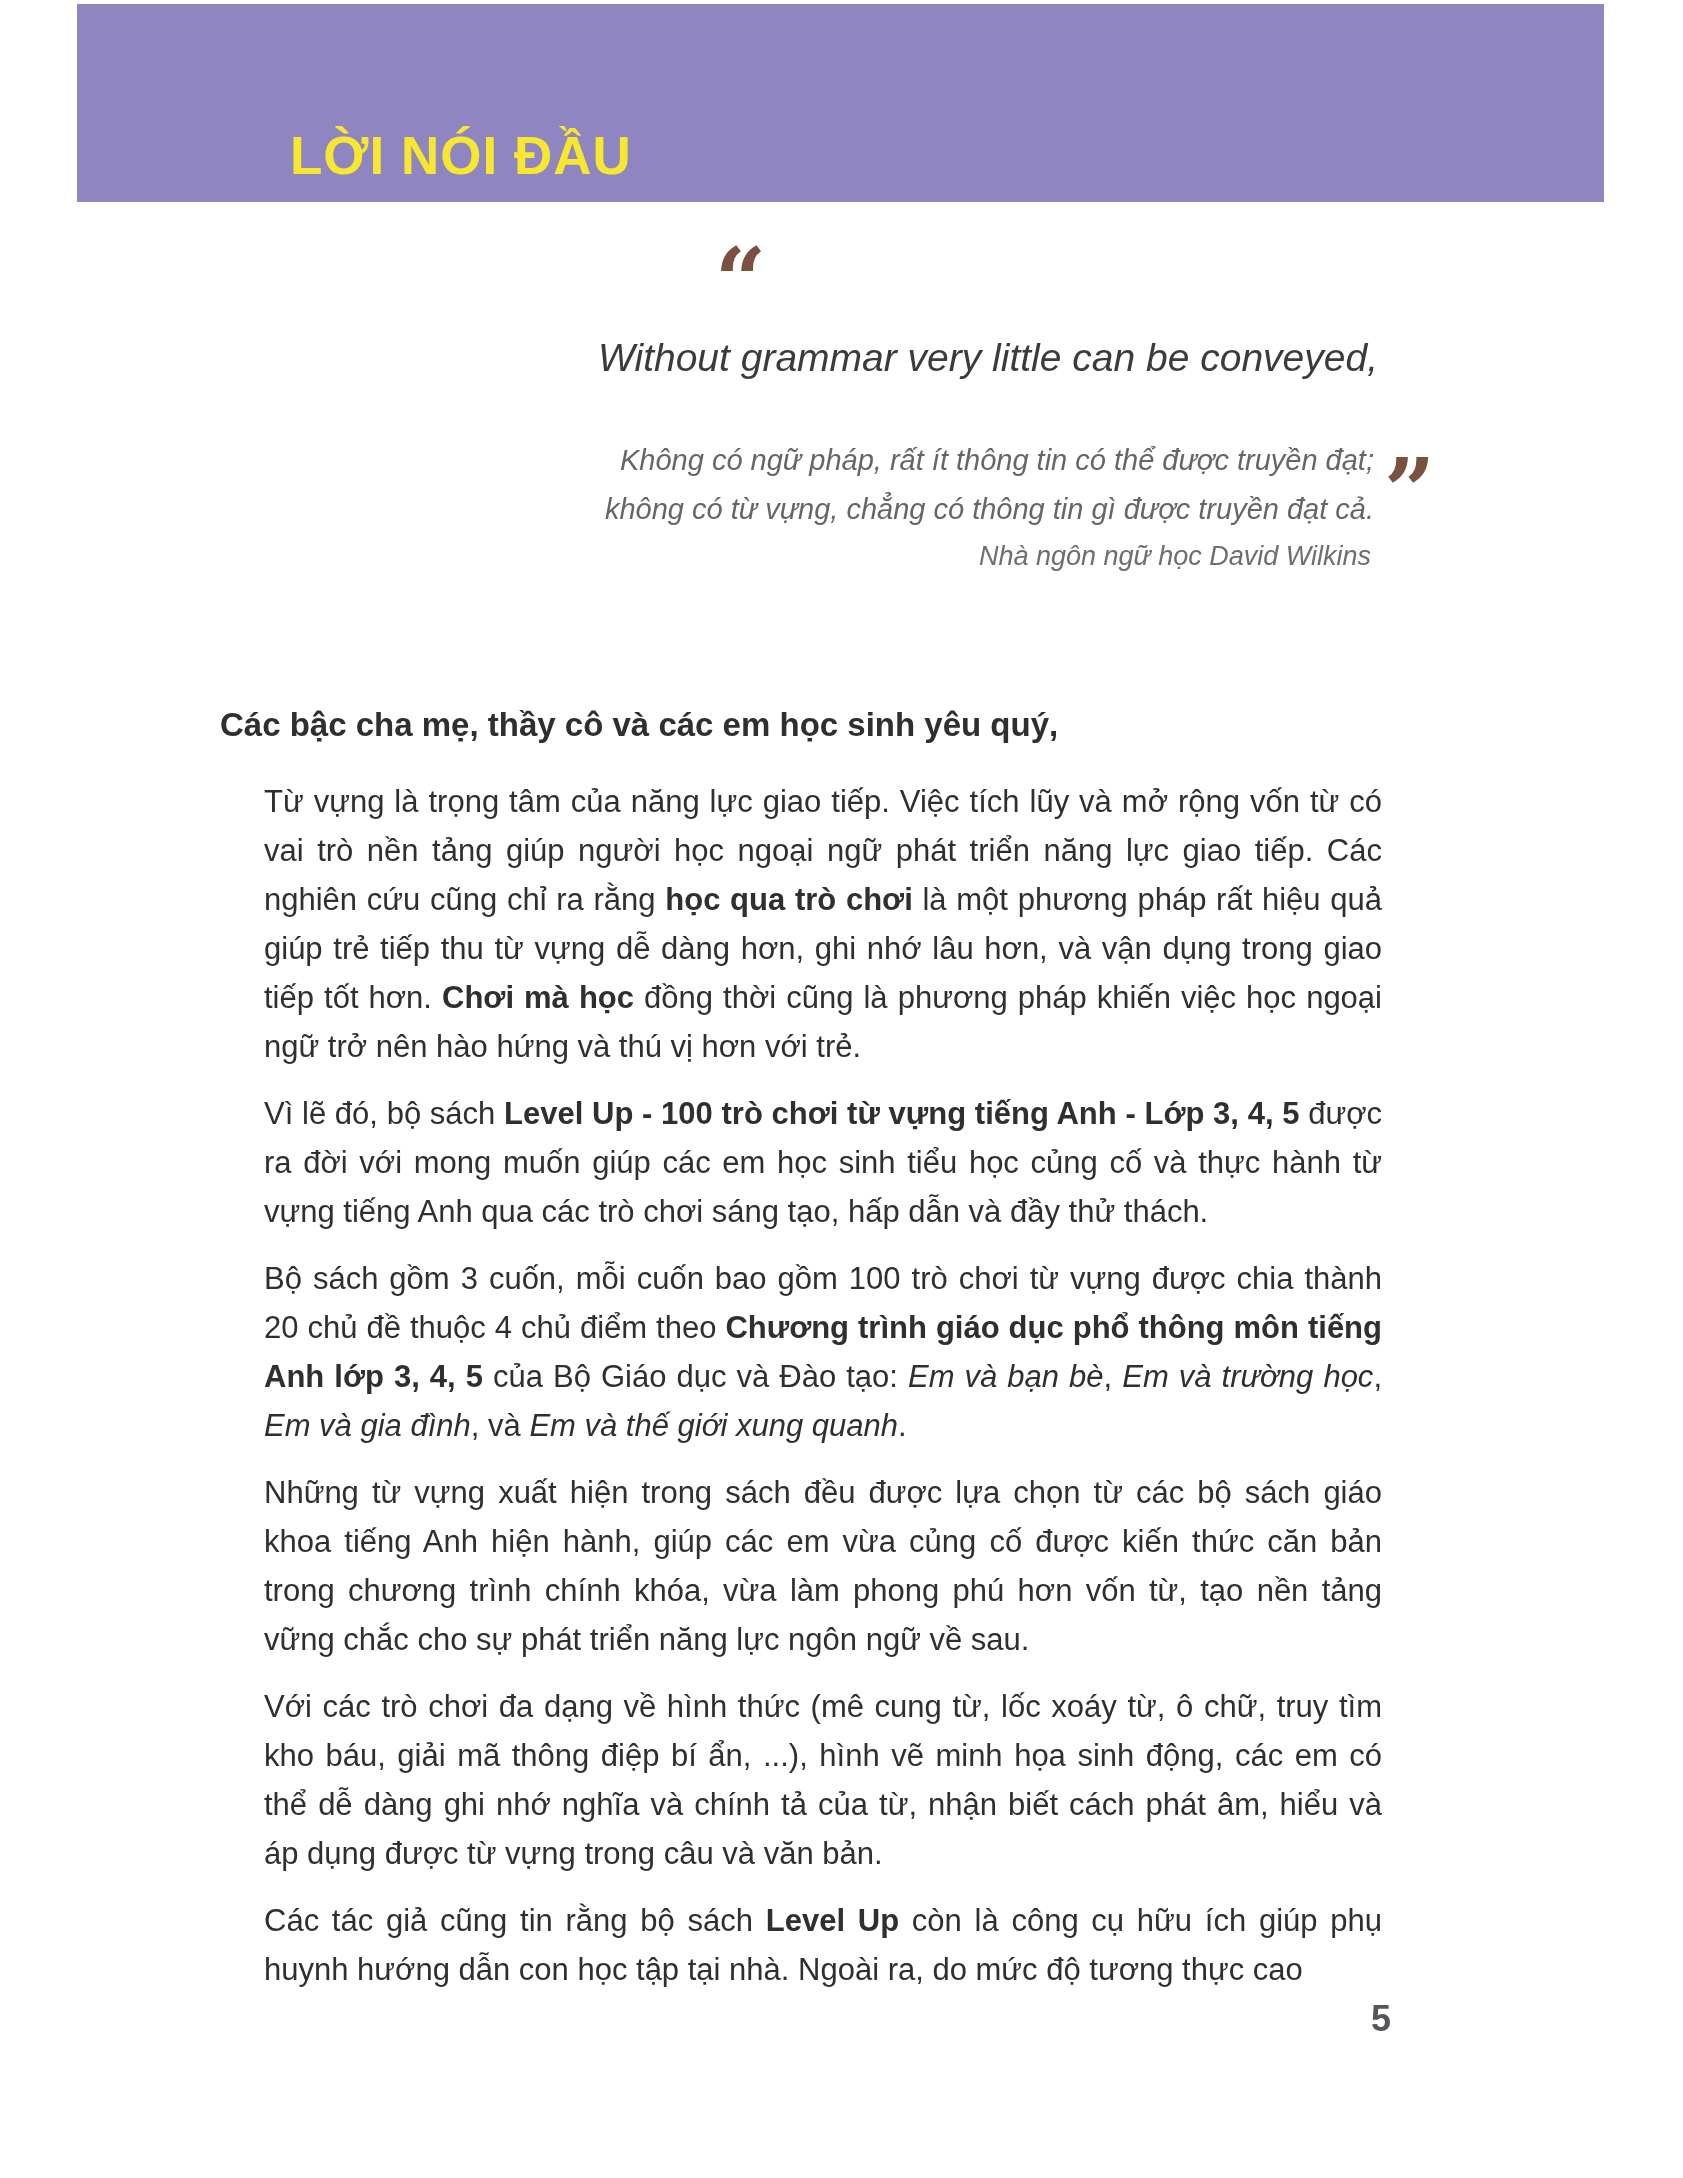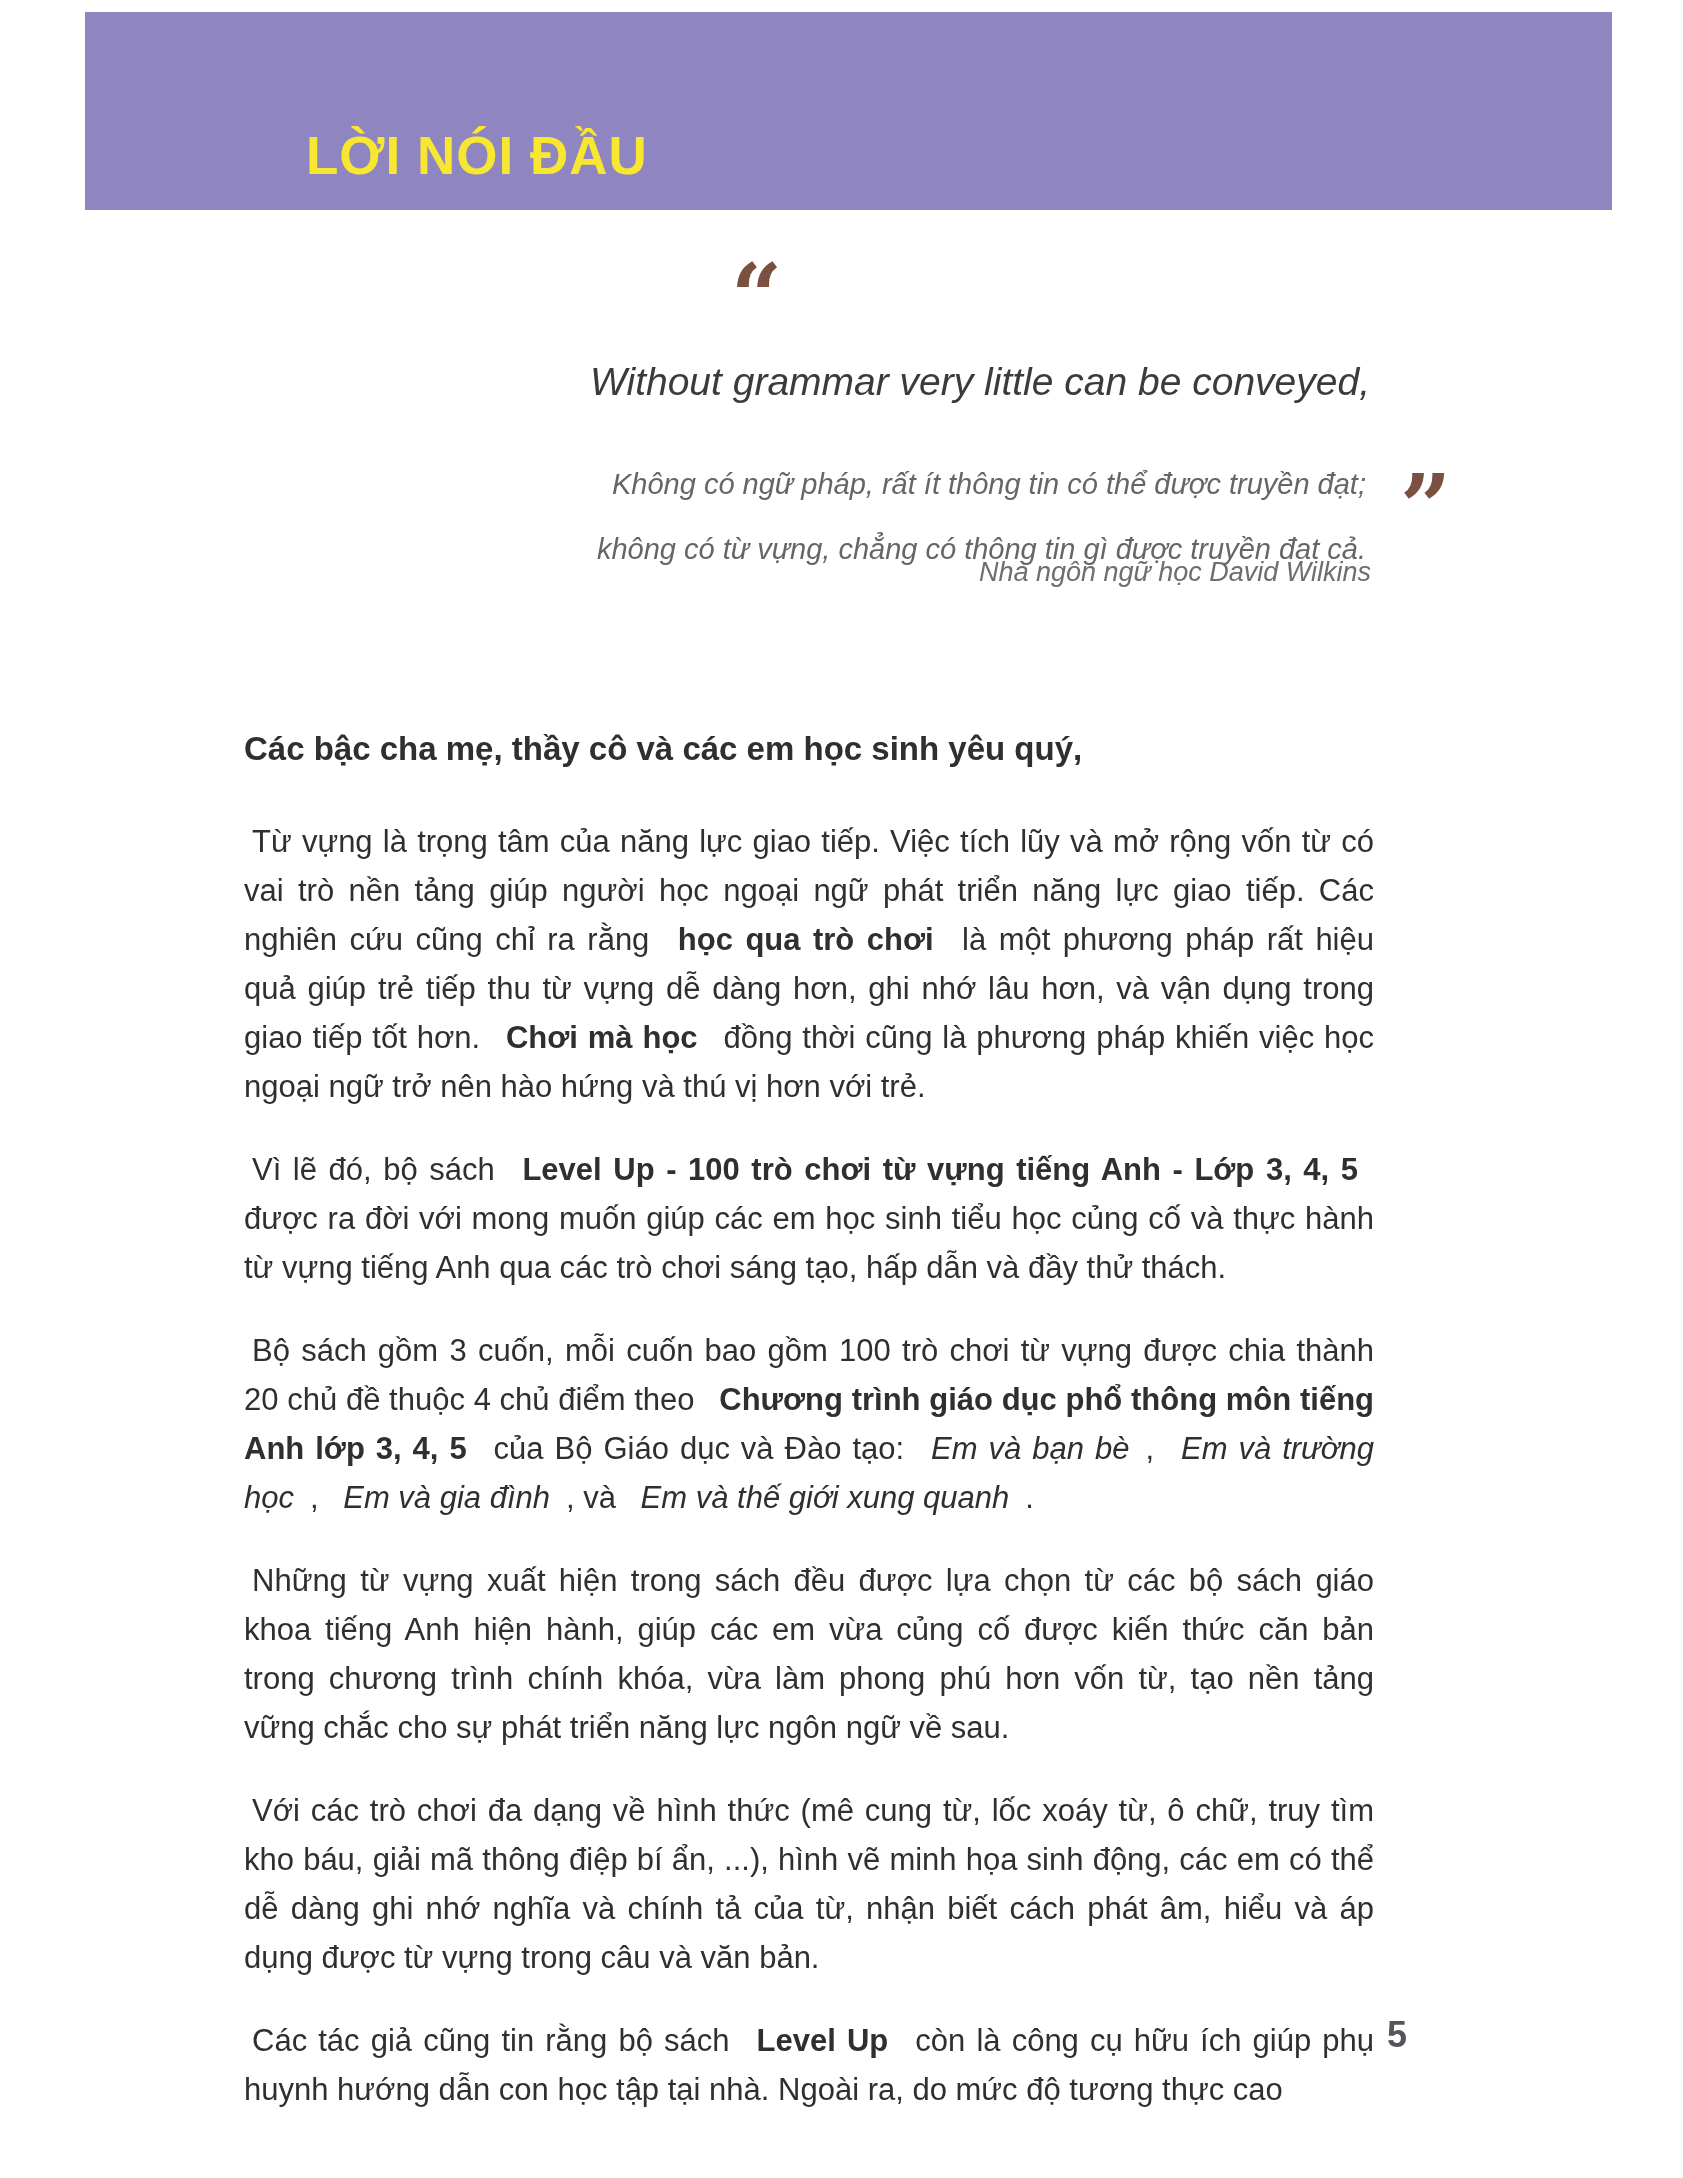--- a/index.html
+++ b/index.html
@@ -1,20 +1,20 @@
 <!DOCTYPE html>
 <html style="--band: #8F85C1; --title: #F7E731; --quote_mark: #7A5140; --body_text: #2F2F2F; --quote_en: #3B3B3B; --quote_vi: #666666; --attribution: #6E6E6E; --page_number: #55565A;"><head>
 <meta charset="utf-8">
 <style>
   :root{
     --band:#8F85C1; --title:#F7E731; --quote_mark:#7A5140;
     --body_text:#2F2F2F; --quote_en:#3B3B3B; --quote_vi:#666666;
     --attribution:#6E6E6E; --page_number:#55565A;
   }
-  *{margin:0;padding:8px;box-sizing:border-box;}
+  *{margin:0;padding:0;box-sizing:border-box;}
   html,body{background:#ffffff;}
   body{
     width:1683px;height:2178px;position:relative;
     font-family:"Liberation Sans",sans-serif;
     color:var(--body_text);
   }
   .band{
     position:absolute;left:77px;top:4px;width:1527px;height:198px;
     background:var(--band);
   }
@@ -45,21 +45,21 @@
     position:absolute;top:541px;right:312px;text-align:right;
     font-size:27px;font-style:italic;color:var(--attribution);
   }
   .body-text{
     position:absolute;left:220px;top:703px;width:1162px;
   }
   .salutation{
     font-size:33px;font-weight:bold;line-height:44px;margin-bottom:30px;
   }
   .para{
-    font-size:31px;line-height:49px;text-align:justify;margin-bottom:18px;
+    font-size:31px;line-height:49px;text-align:justify;margin-bottom:18px;margin-left:44px;
   }
   .run-b{font-weight:bold;}
   .run-i{font-style:italic;}
   .page-number{
     position:absolute;left:1371px;top:1998px;
     font-size:36px;font-weight:bold;color:var(--page_number);
   }
 </style>
 </head>
 <body>

